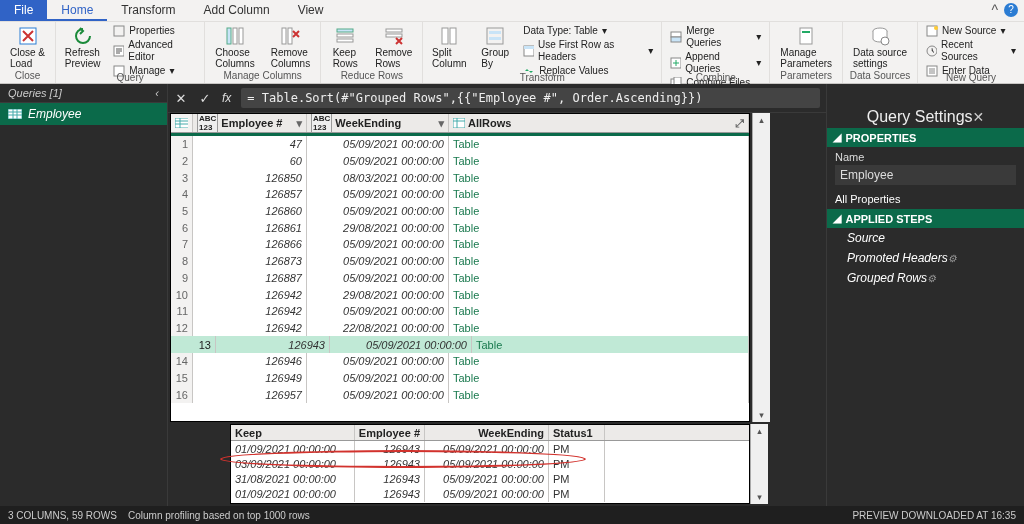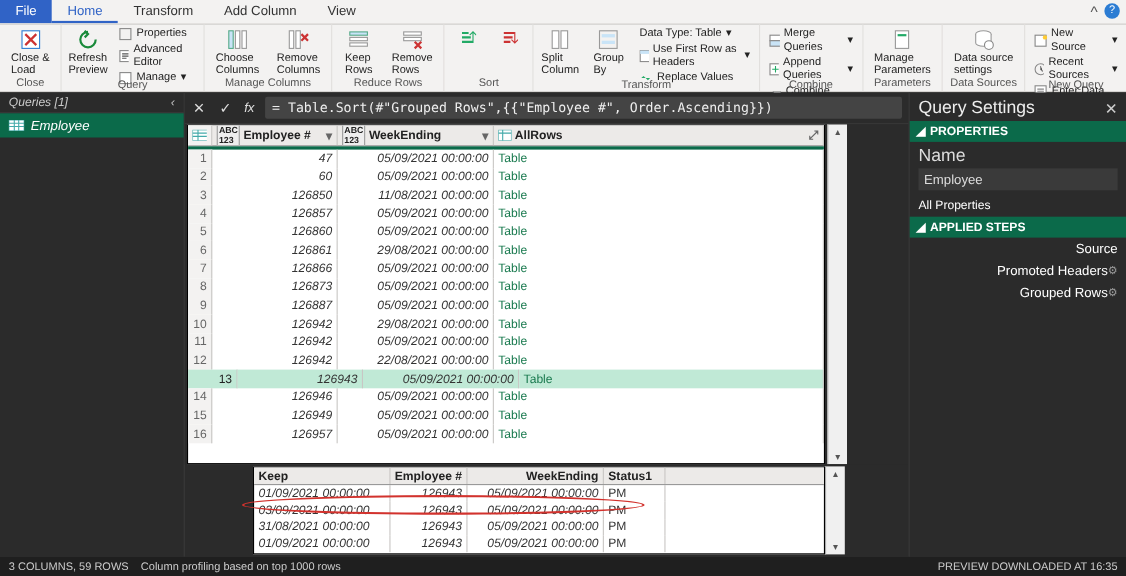--- a/index.html
+++ b/index.html
@@ -60,27 +60,27 @@
 .grid.lower { width: 520px; margin-left: 60px; }
 .grid.lower .cell { height: 15.2px; }
 .dates { width: 124px; font-style: italic; }
 .emp2 { width: 70px; justify-content: flex-end; font-style: italic; }
 .wk2 { width: 124px; font-style: italic; justify-content: flex-end; }
 .st { width: 56px; }
 .grid.lower .grid-head .cell { font-style: normal; }
 
 
 .qset { width: 198px; background: #2b2b2b; color: #ddd; border-left: 1px solid #3a3a3a; display: flex; flex-direction: column; }
-.qset-head { display: flex; align-items: center; justify-content: space-between; padding: 6px 8px 2px; font-size: 16px; font-weight: 300; color: #eee; }
+.qset-head { display: flex; align-items: center; justify-content: center; padding: 24px 8px 2px; font-size: 16px; font-weight: 300; color: #eee; }
 .qset-head .close { cursor: pointer; font-size: 14px; color: #ccc; }
 .section-head { background: #0b6a4a; color: #fff; font-weight: 600; font-size: 11px; padding: 3px 6px; display: flex; align-items: center; gap: 4px; }
 .section-body { padding: 4px 8px; }
 .name-input { width: 100%; background: #3a3a3a; border: none; color: #ddd; padding: 3px 5px; font-size: 12px; }
 .link { color: #fff; font-size: 11px; padding: 4px 8px; cursor: pointer; }
-.step { padding: 3px 8px 3px 20px; font-size: 12px; color: #fff; cursor: pointer; display: flex; align-items: center; justify-content: flex-end; }
+.step { padding: 3px 8px 3px 20px; font-size: 12px; color: #fff; cursor: pointer; display: flex; align-items: center; justify-content: flex-start; font-style: italic; }
 .step .gear { color: #999; font-size: 10px; }
 .step.active { background: #0b6a4a; }
 .step.active::before { content: "✕"; position: absolute; margin-left: -14px; font-size: 9px; }
 
 
 .status { position: fixed; bottom: 0; left: 0; right: 0; height: 18px; background: #1f1f1f; color: #ccc; font-size: 10px; display: flex; align-items: center; padding: 0 8px; justify-content: space-between; }
 
 .redmark { position: absolute; border: 2px solid #d2322d; border-radius: 50%; pointer-events: none; }
 </style>
 </head>
@@ -197,41 +197,20 @@
               <path d="M13 13 L19 19 M19 13 L13 19" stroke="#c33" stroke-width="2"></path>
             </svg>
           </span>
           <span style="white-space:pre">Remove
 Rows</span>
         </div>
   </div>
       <div class="label">Reduce Rows</div>
     </div>
 
-  <div class="rgroup">
-      <div class="controls">
-    <div class="bigbtn" style="min-width:22px">
-          <span class="ic">
-            <svg width="16" height="22">
-              <path d="M3 5h6 M3 9h8 M3 13h10" stroke="#2a6" stroke-width="2"></path>
-              <path d="M13 4 L13 14 M10 7 L13 4 L16 7" fill="none" stroke="#2a6"></path>
-            </svg>
-          </span>
-        </div>
-    <div class="bigbtn" style="min-width:22px">
-          <span class="ic">
-            <svg width="16" height="22">
-              <path d="M3 5h10 M3 9h8 M3 13h6" stroke="#c33" stroke-width="2"></path>
-              <path d="M13 4 L13 14 M10 11 L13 14 L16 11" fill="none" stroke="#c33"></path>
-            </svg>
-          </span>
-        </div>
-  </div>
-      <div class="label">Sort</div>
-    </div>
 
   <div class="rgroup">
       <div class="controls">
     <div class="bigbtn">
           <span class="ic">
             <svg width="22" height="22">
               <rect x="4" y="3" width="6" height="16" fill="#fff" stroke="#999"></rect>
               <rect x="12" y="3" width="6" height="16" fill="#fff" stroke="#999"></rect>
             </svg>
           </span>
@@ -407,21 +386,21 @@
             </div>
             <div class="grid-row">
               <div class="cell rownum">2</div>
               <div class="cell emp">60</div>
               <div class="cell wk">05/09/2021 00:00:00</div>
               <div class="cell all">Table</div>
             </div>
             <div class="grid-row">
               <div class="cell rownum">3</div>
               <div class="cell emp">126850</div>
-              <div class="cell wk">11/08/2021 00:00:00</div>
+              <div class="cell wk">08/03/2021 00:00:00</div>
               <div class="cell all">Table</div>
             </div>
             <div class="grid-row">
               <div class="cell rownum">4</div>
               <div class="cell emp">126857</div>
               <div class="cell wk">05/09/2021 00:00:00</div>
               <div class="cell all">Table</div>
             </div>
             <div class="grid-row">
               <div class="cell rownum">5</div>
@@ -549,21 +528,21 @@
   <div class="qset">
     <div class="qset-head">
       <span>Query Settings</span>
       <span class="close">✕</span>
     </div>
     <div class="section-head">
         <span>◢</span>
         <span>PROPERTIES</span>
       </div>
     <div class="section-body">
-      <div style="color:#ddd;font-size:16px;margin-bottom:2px">Name</div>
+      <div style="color:#ddd;font-size:11px;margin-bottom:2px">Name</div>
       <input class="name-input" value="Employee" style="">
     </div>
     <div class="link">All Properties</div>
     <div class="section-head">
         <span>◢</span>
         <span>APPLIED STEPS</span>
       </div>
     <div class="step">
         <span>Source</span>
       </div>

